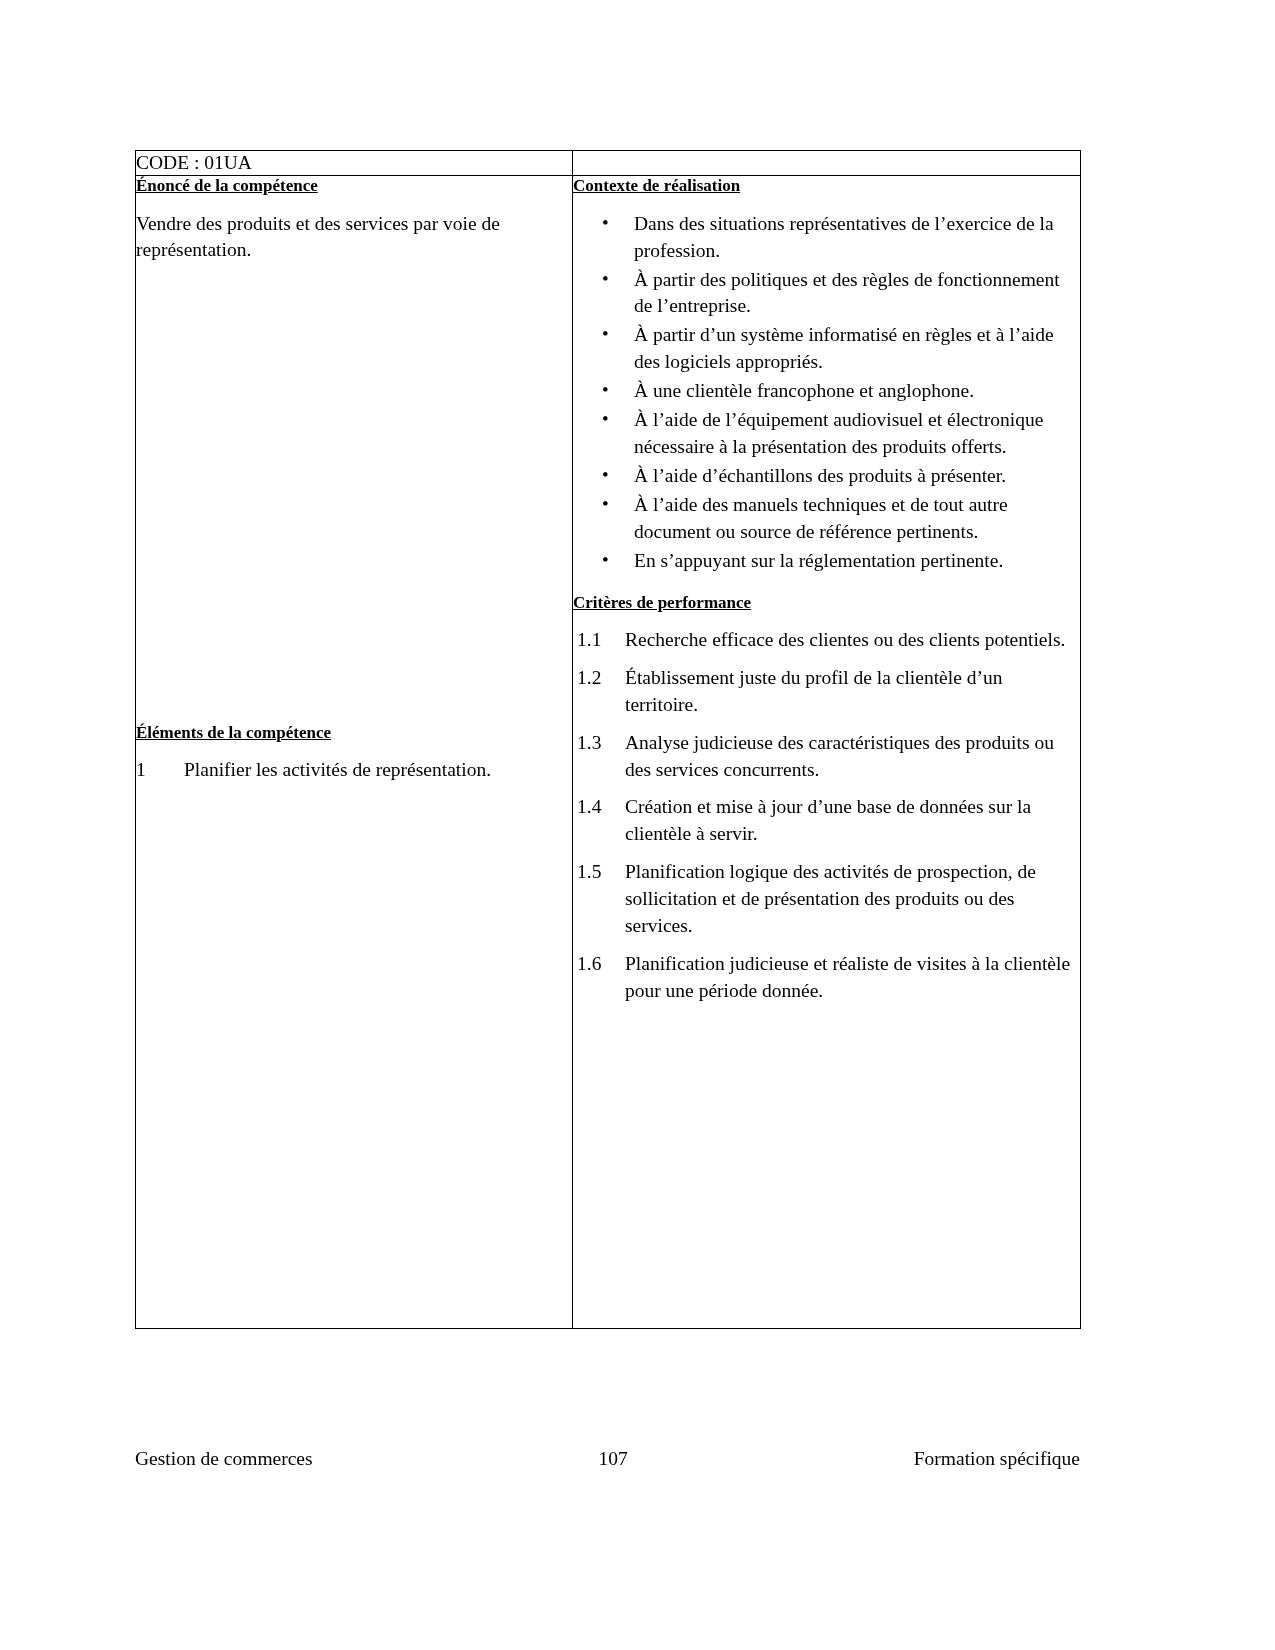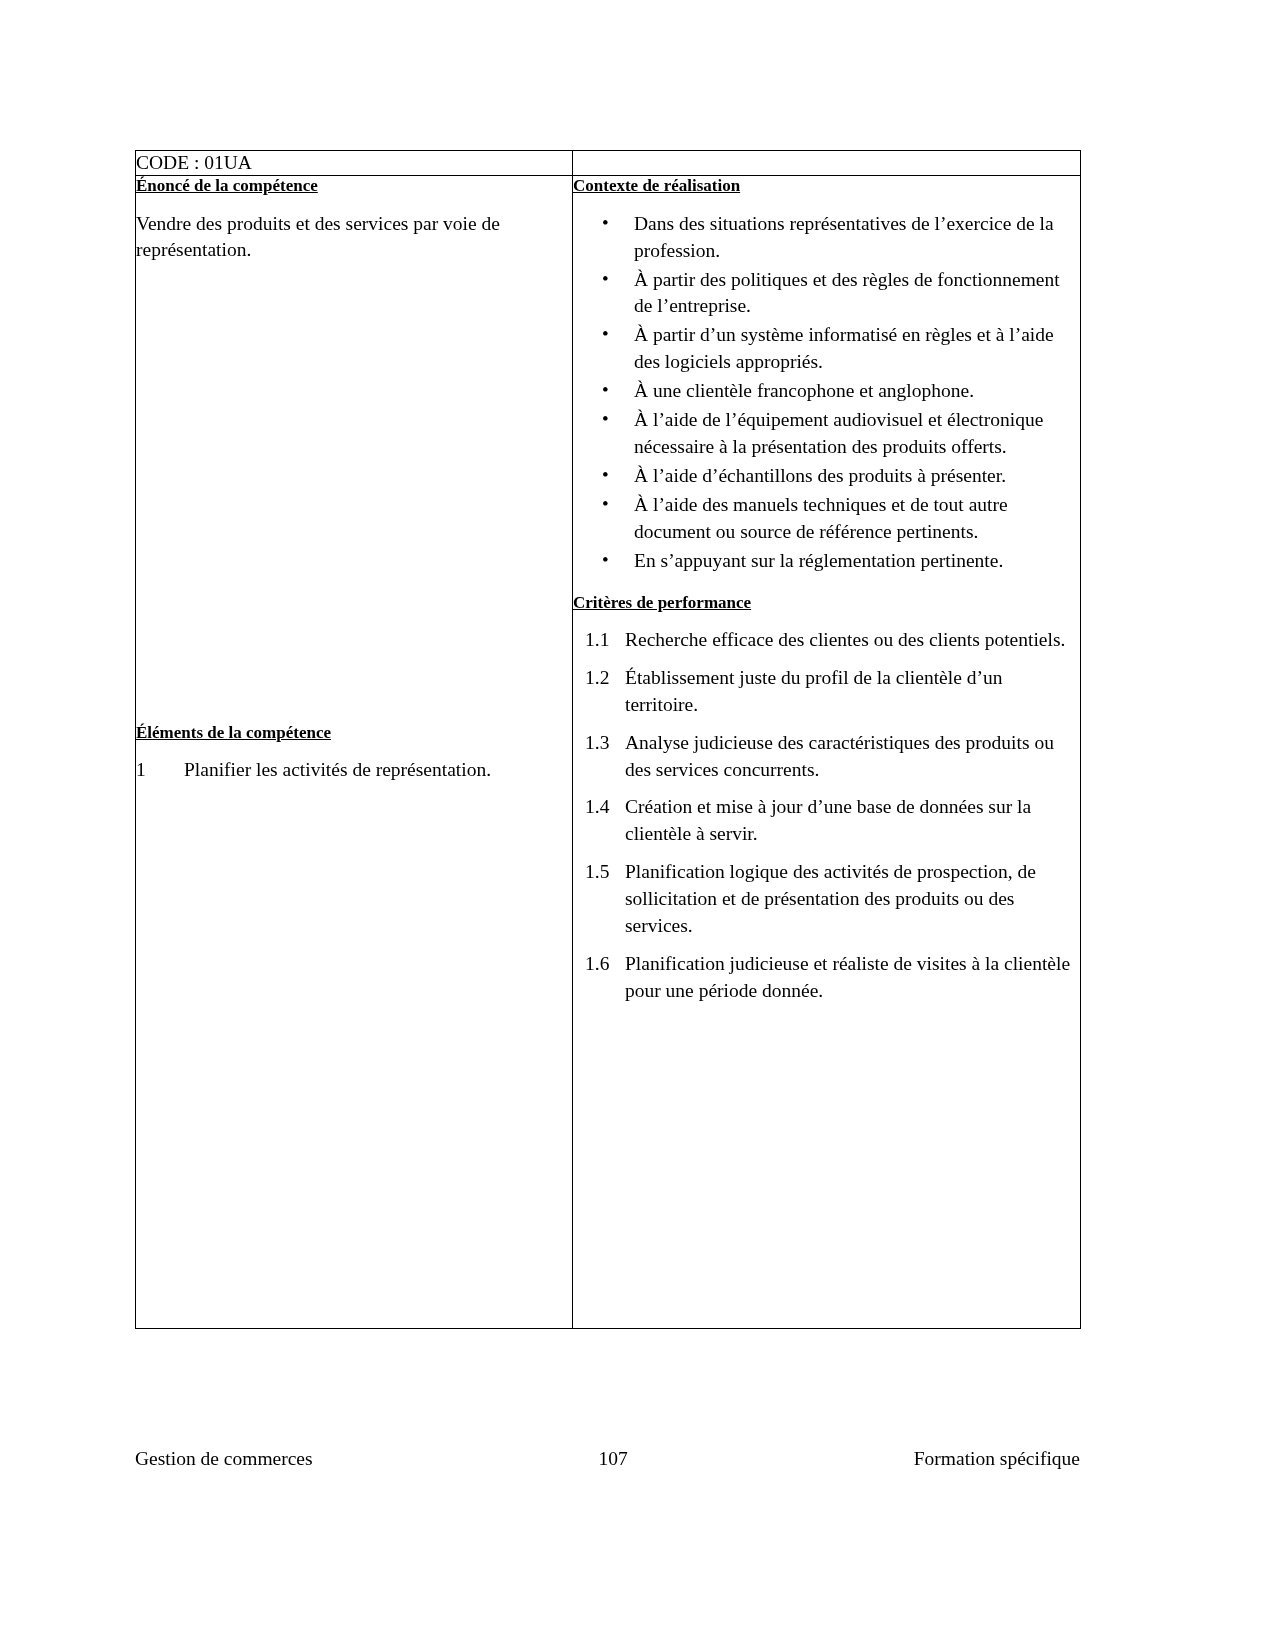--- a/index.html
+++ b/index.html
@@ -96,21 +96,21 @@
   }
   .crit-list li {
     position: relative;
     font-size: 19.5px;
     line-height: 1.38;
     padding-left: 52px;
     margin-bottom: 11px;
   }
   .crit-list li .num {
     position: absolute;
-    left: 12px;
+    left: 4px;
     top: 0;
   }
 
   
   .elem-list {
     margin: 0;
     padding: 0;
     list-style: none;
   }
   .elem-list li {

